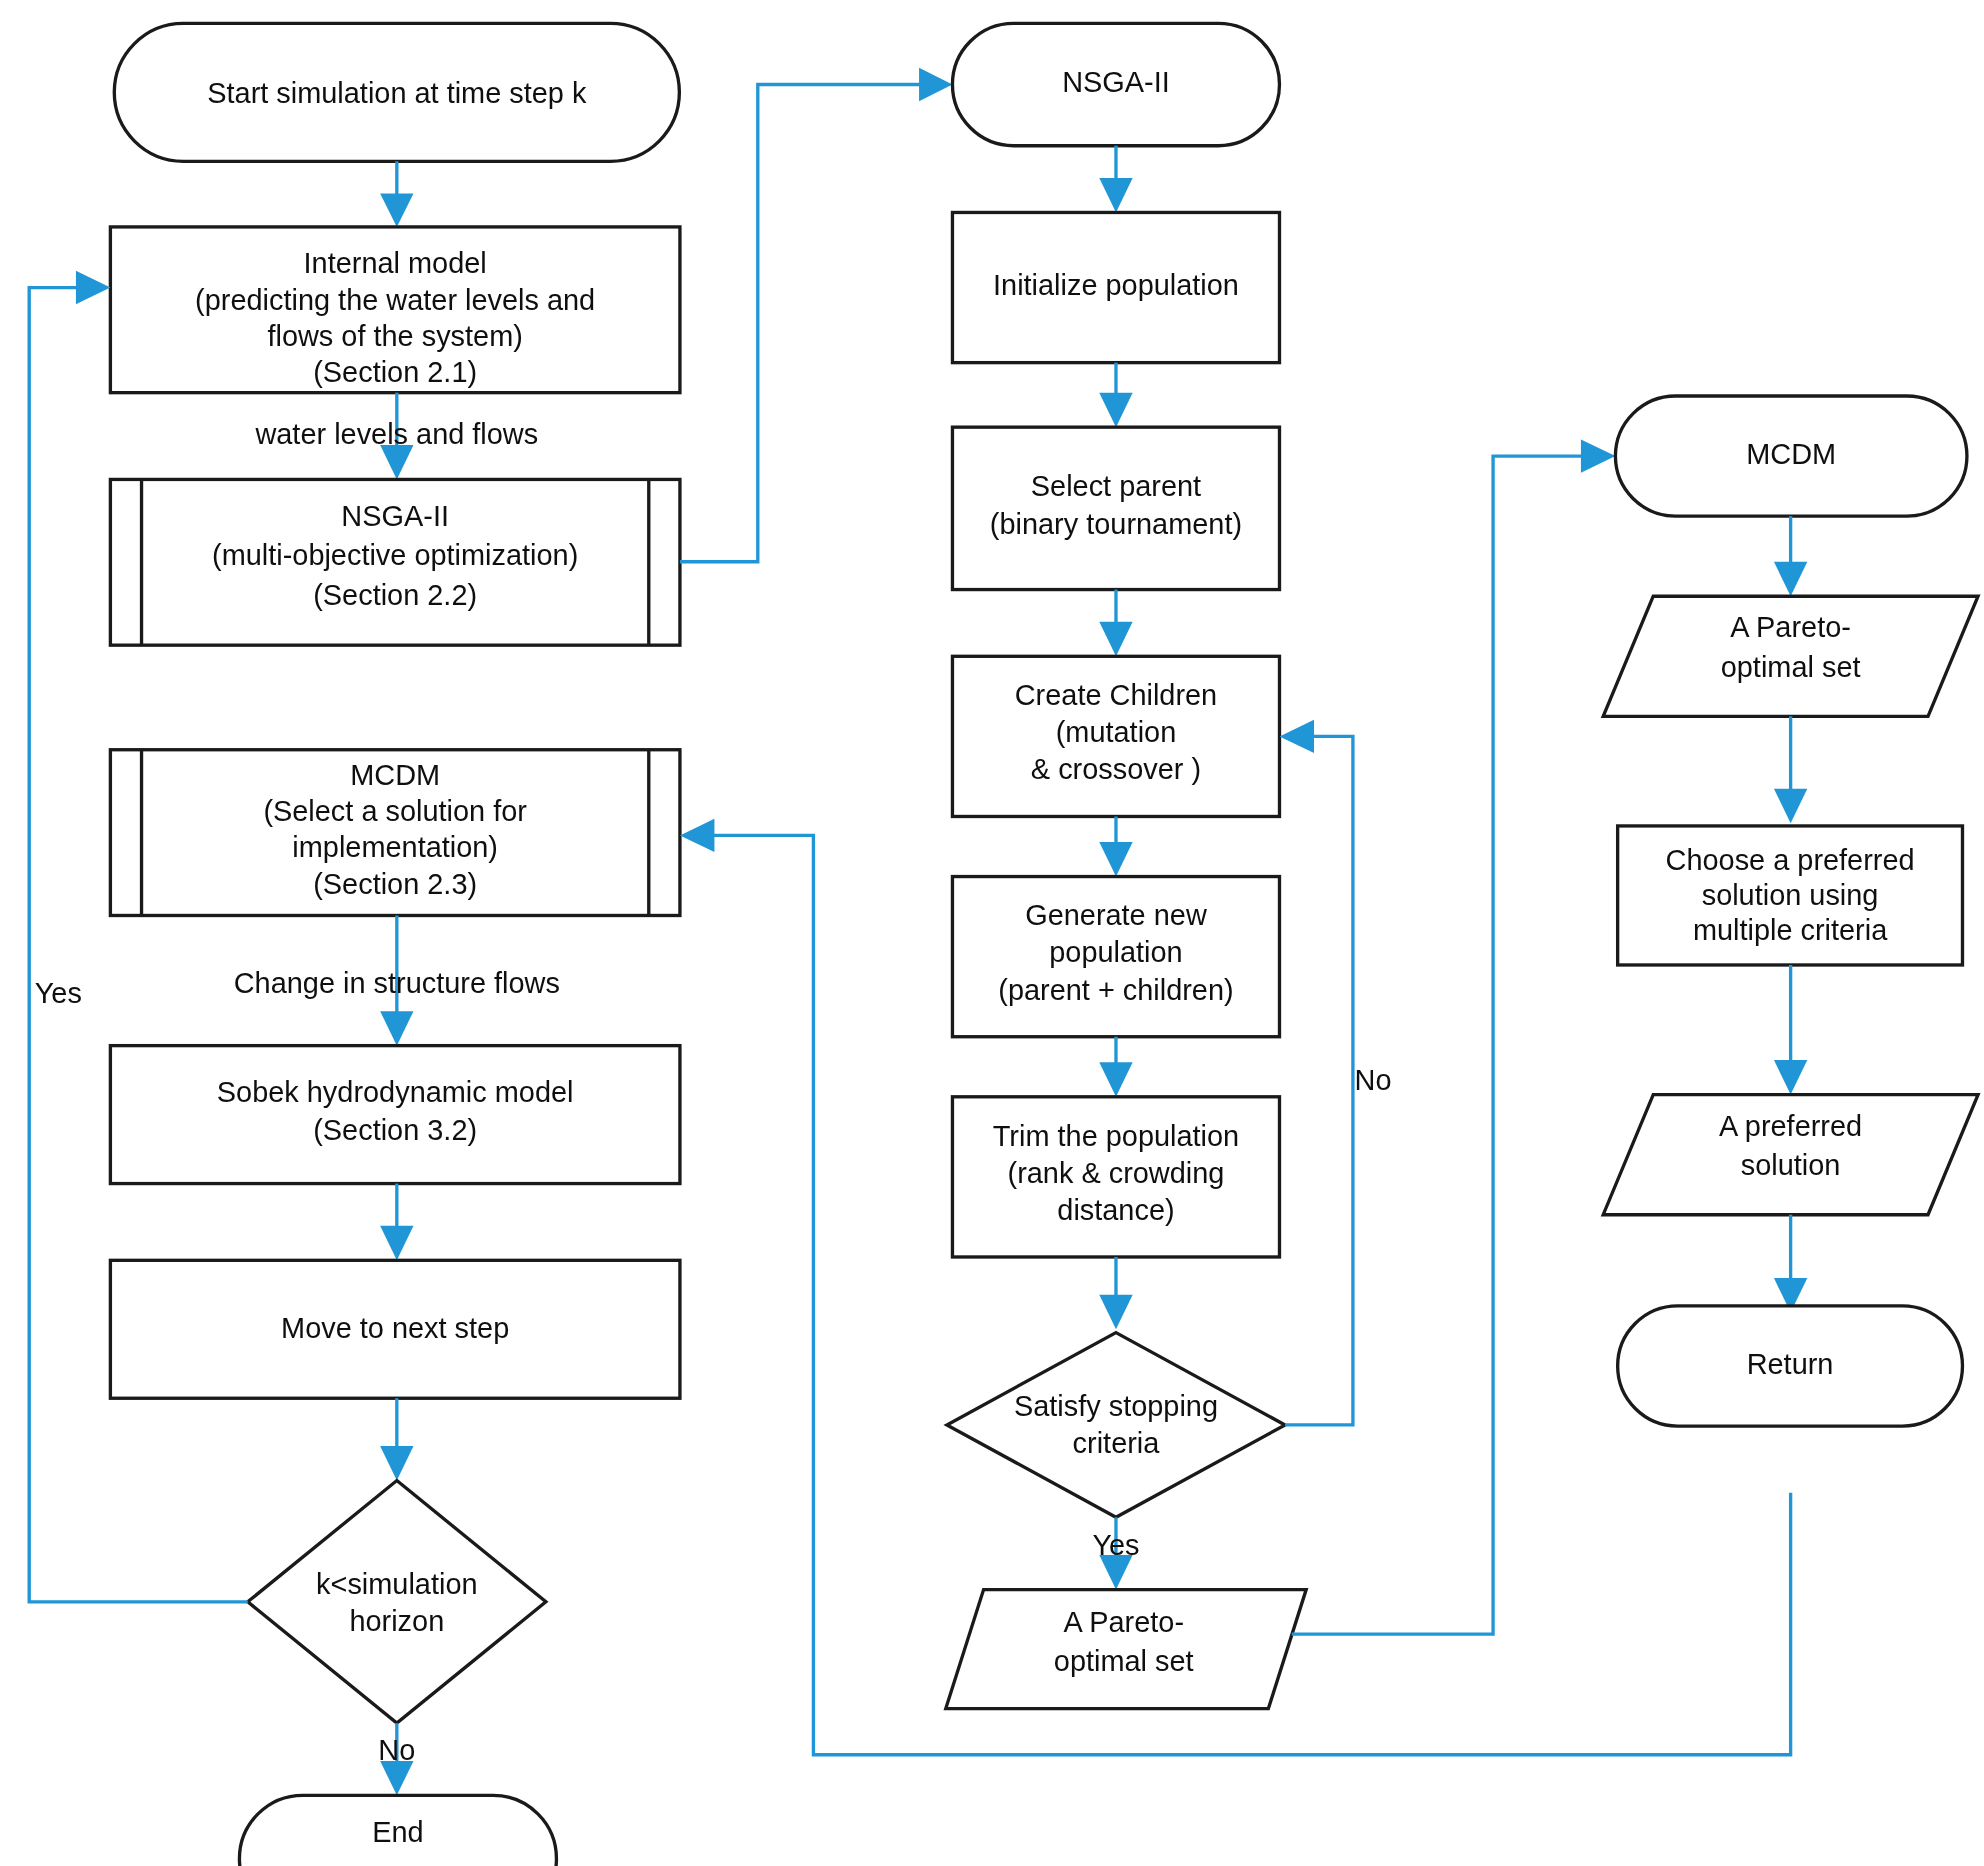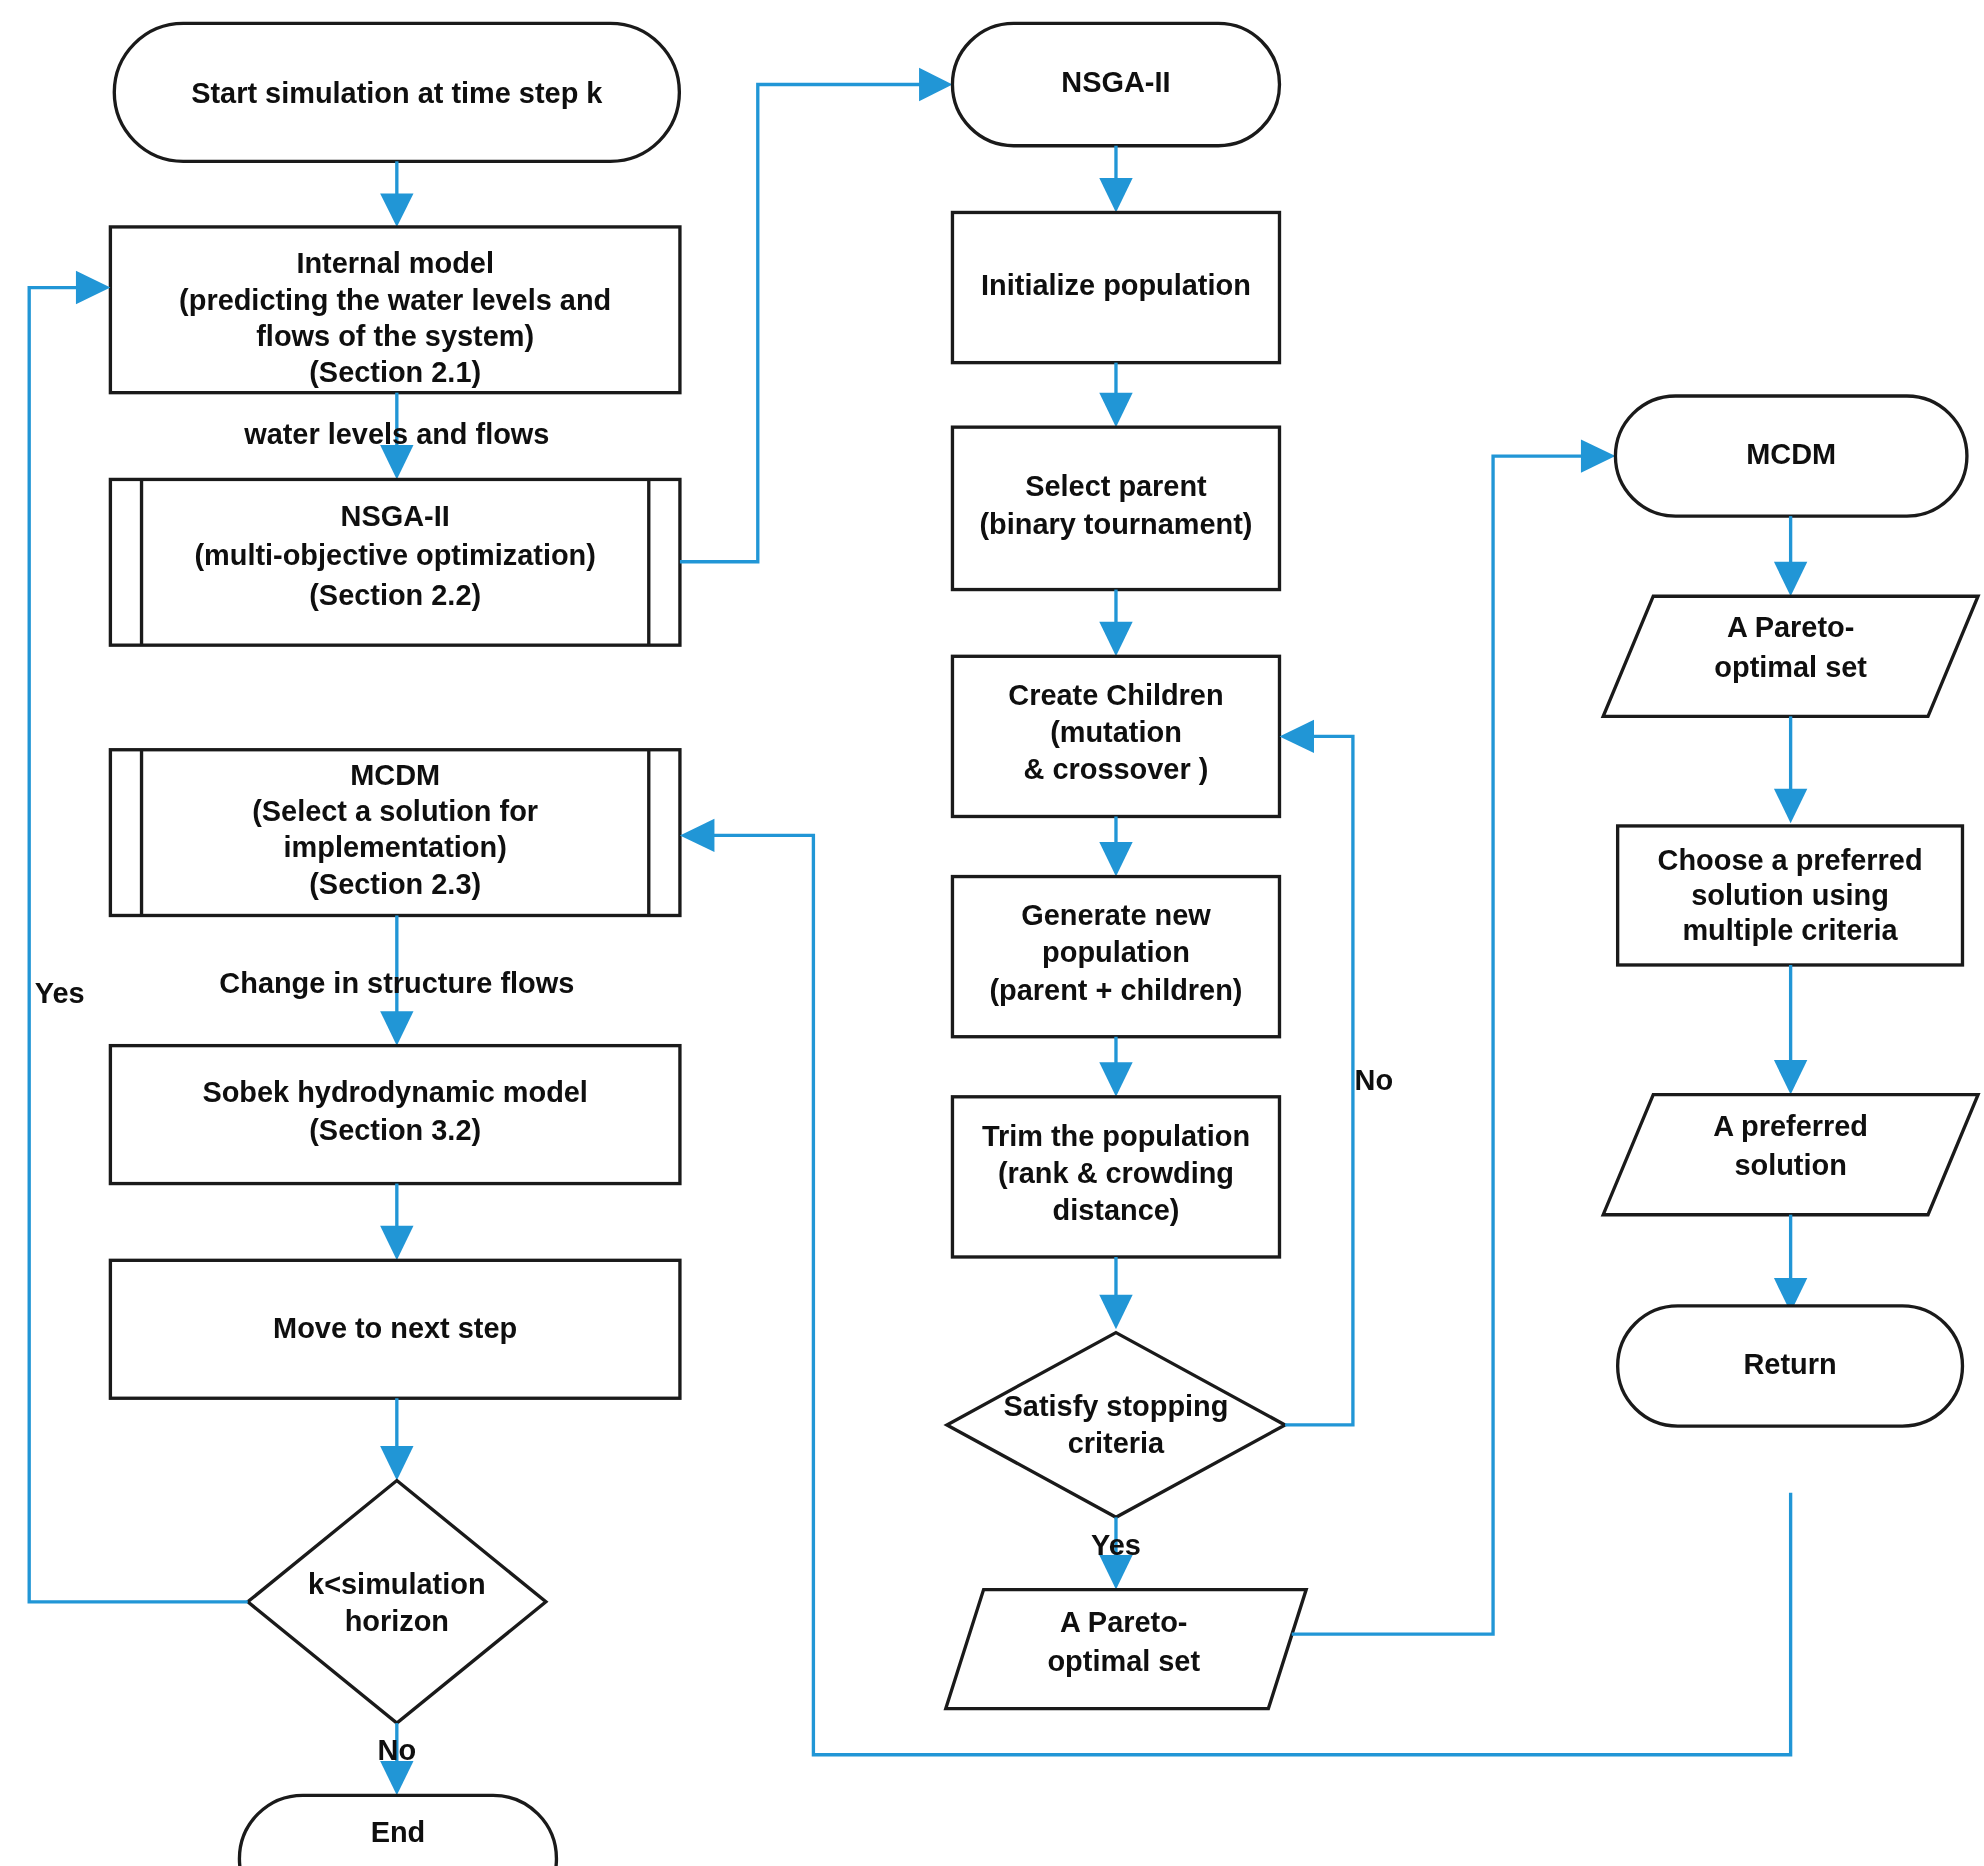--- a/index.html
+++ b/index.html
@@ -6,21 +6,20 @@
     margin: 0;
     padding: 0;
     background: #ffffff;
   }
   #canvas {
     position: relative;
     width: 1985px;
     height: 1866px;
     background: #ffffff;
     font-family: "Liberation Sans", sans-serif;
-    font-weight: bold;
   }
   svg.flow {
     position: absolute;
     top: 0;
     left: 0;
     width: 1985px;
     height: 1866px;
     overflow: visible;
   }
   .shape-outline {

